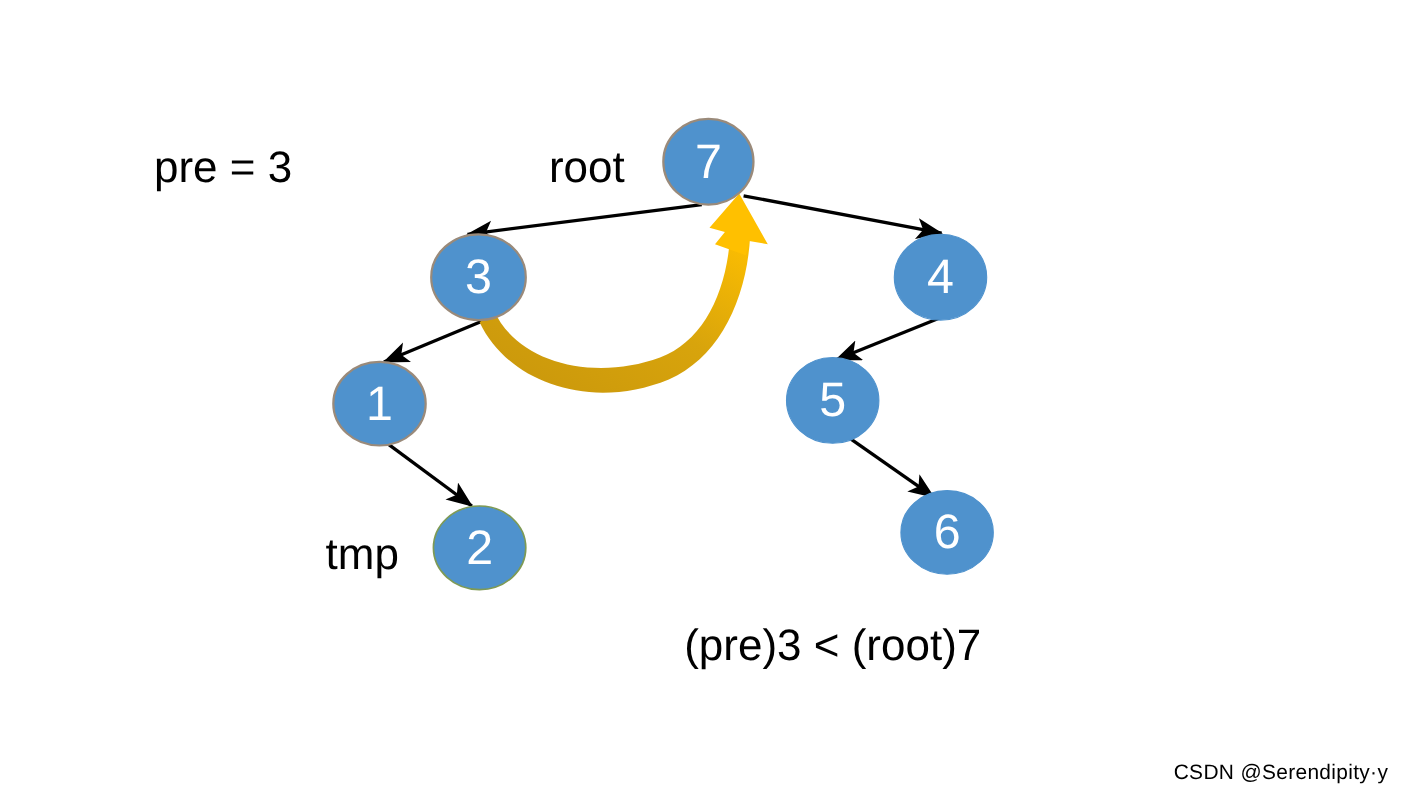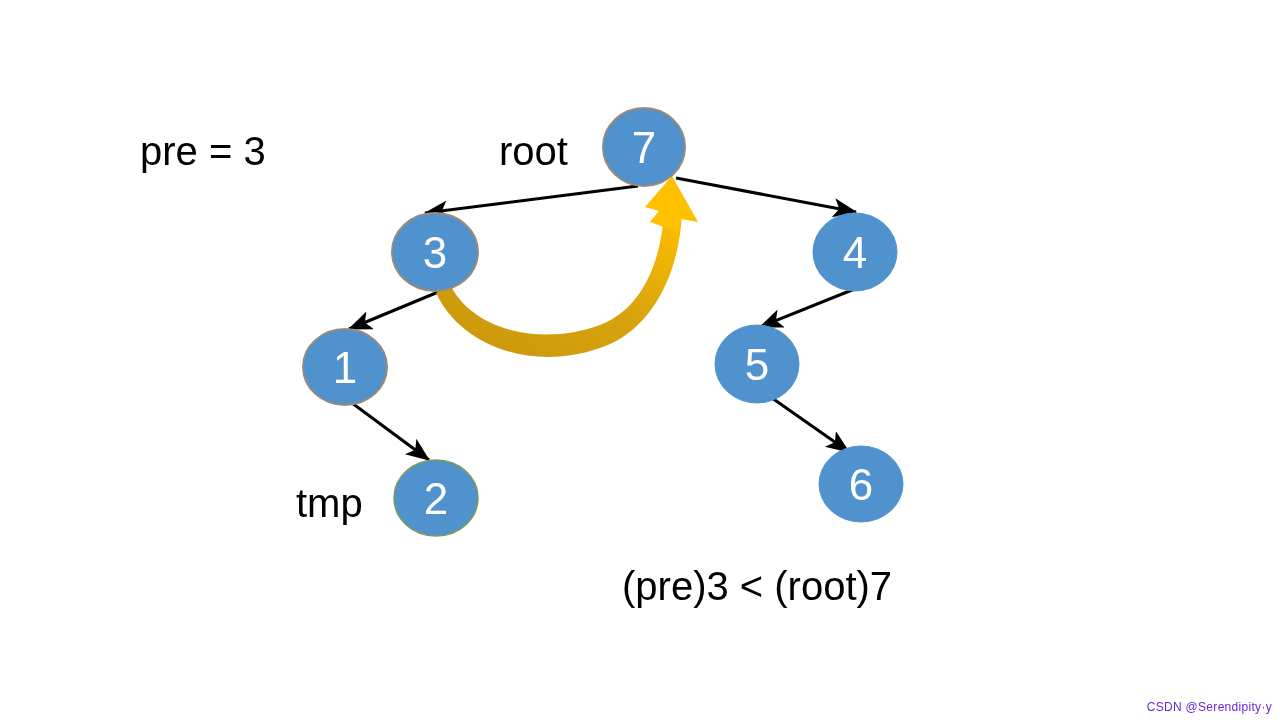--- a/index.html
+++ b/index.html
@@ -34,25 +34,25 @@
     font-size: 40px;
     fill: #000000;
   }
   .caption-label {
     font-family: "Liberation Sans", sans-serif;
     font-size: 40px;
     fill: #000000;
   }
   .watermark {
     position: absolute;
-    right: 8px;
+    right: 18px;
     bottom: 6px;
     font-family: "Liberation Sans", sans-serif;
-    font-size: 12px;
-    color: #6d28d9;
+    font-size: 19px;
+    color: #000000;
     letter-spacing: 0.3px;
     white-space: nowrap;
   }
 </style>
 </head>
 <body>
 
 <div id="canvas">
 
   <svg id="diagram-svg" viewBox="0 0 1280 720">

